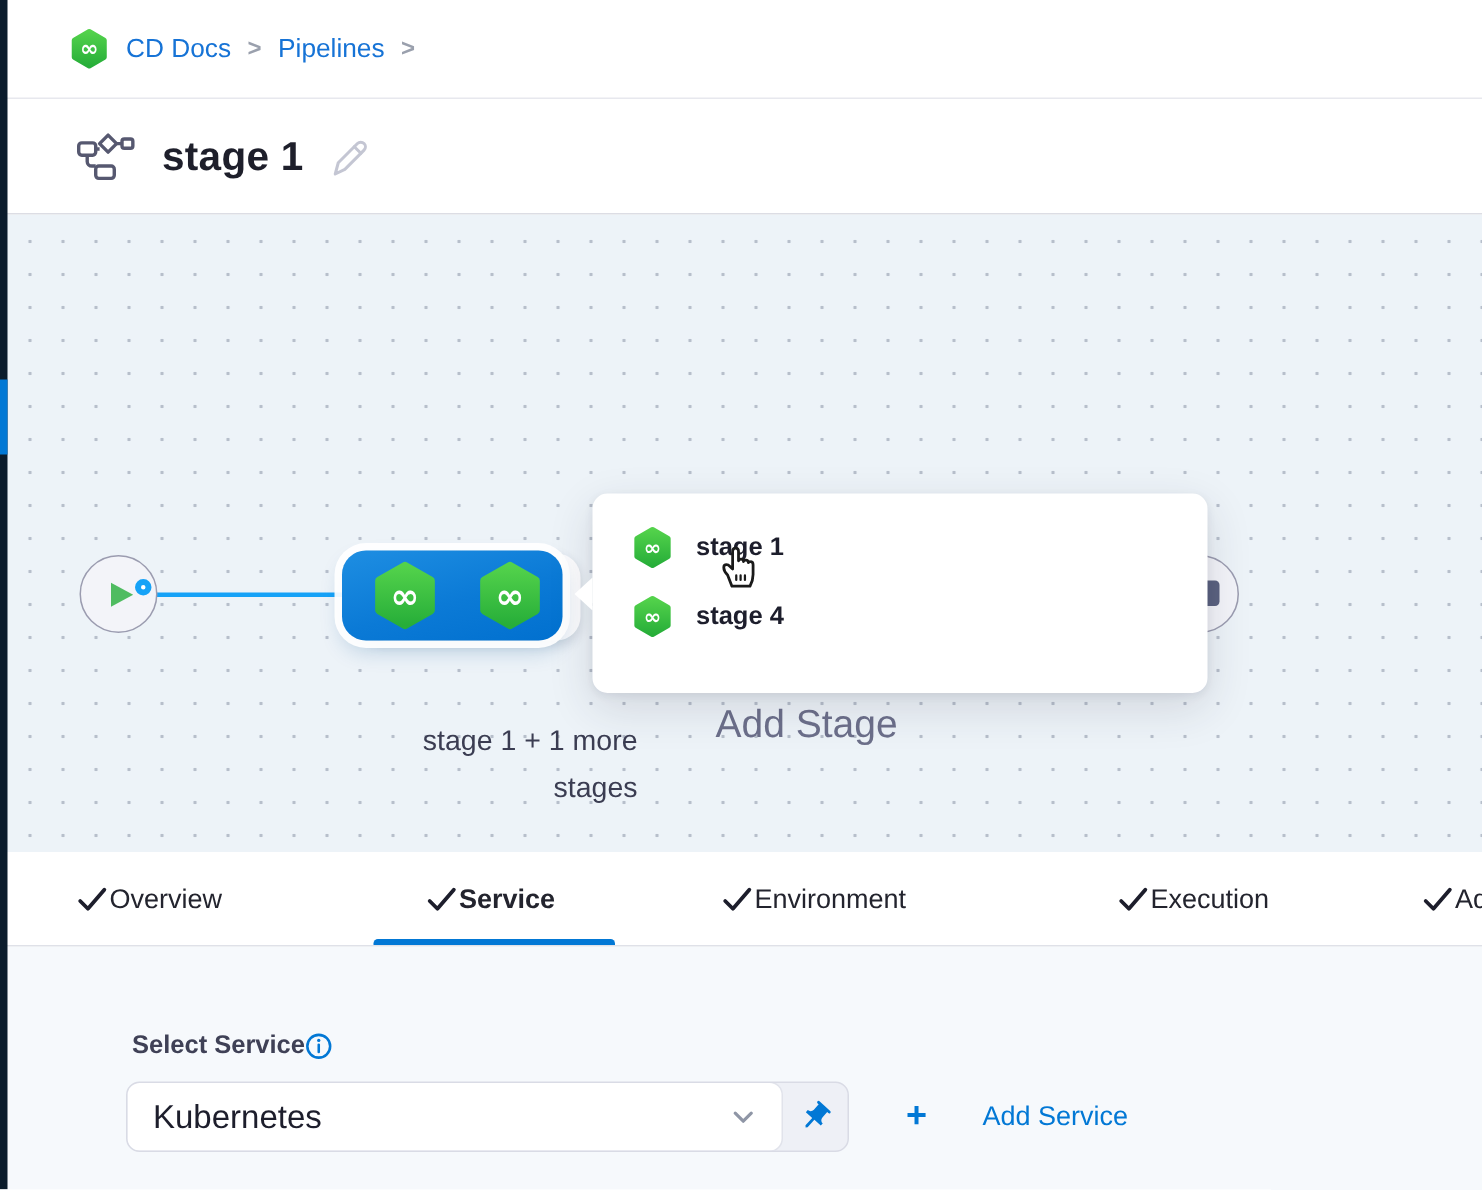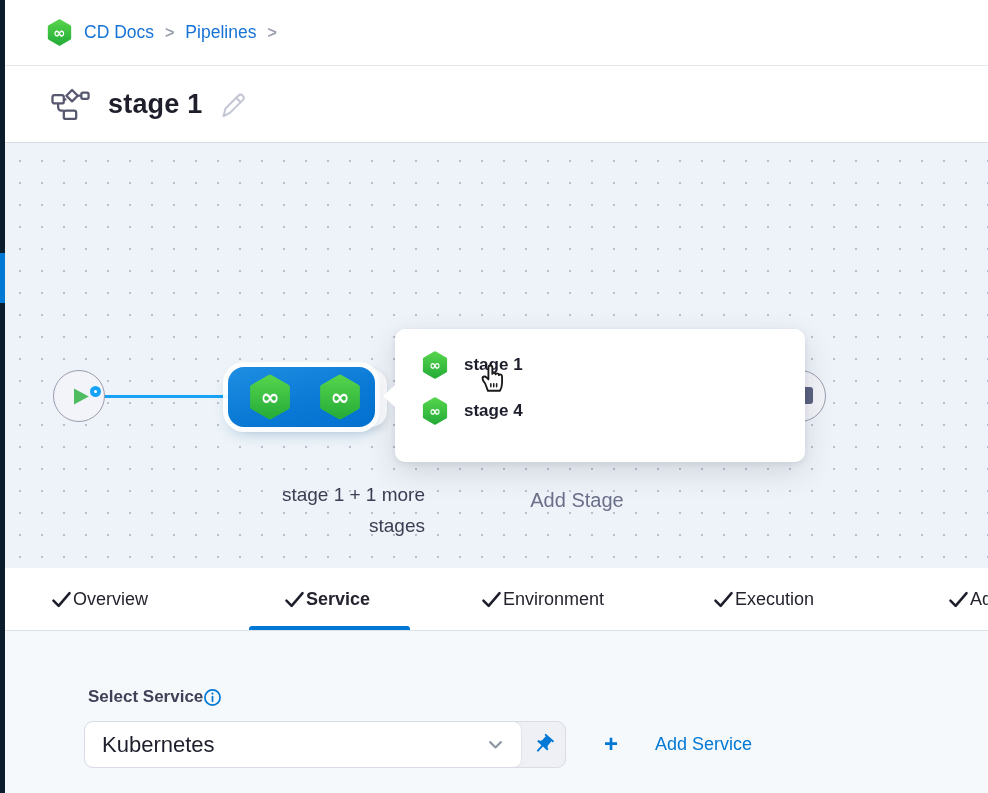--- a/index.html
+++ b/index.html
@@ -44,22 +44,22 @@
   .stacked-card { position:absolute; left:240px; top:226px; width:147px; height:58px; border-radius:16px;
     background:#fdfdfe; box-shadow:0 3px 8px rgba(30,40,70,.14); }
   .stage-node { position:absolute; left:228px; top:224px; width:147px; height:60px; border-radius:16px;
     background:linear-gradient(165deg,#1e8ee2 0%,#0b7ad6 55%,#0170cf 100%);
     box-shadow:0 0 0 5px rgba(255,255,255,.92), 0 7px 14px rgba(2,80,150,.22); cursor:pointer; }
   .stage-node .hex { position:absolute; top:7px; width:46px; height:46px; }
   .hex-a { left:19px; } .hex-b { left:89px; }
 
   .group-label { position:absolute; left:165px; top:336px; width:260px; text-align:right;
     font-size:19px; color:#3b3d52; line-height:31px; }
-  .add-stage-label { position:absolute; left:477px; top:324px; width:200px; text-align:center;
-    font-size:20px; color:#6c6f8a;margin-top:22px; }
+  .add-stage-label { position:absolute; left:477px; top:324px; width:200px; text-align:left;
+    font-size:26px; color:#6c6f8a; }
 
   
   .stage-popup { position:absolute; left:395px; top:186px; width:410px; height:133px; background:#fff;
     border-radius:10px; box-shadow:0 10px 30px rgba(40,41,61,.14), 0 2px 6px rgba(40,41,61,.08);
     padding:13px 0; z-index:20; }
   .stage-popup::before { content:""; position:absolute; left:-12px; top:56px; width:0; height:0;
     border-top:11px solid rgba(0,0,0,0); border-bottom:11px solid rgba(0,0,0,0); border-right:12px solid #fff; }
   .popup-item { display:flex; align-items:center; gap:15px; padding:9px 26px; cursor:pointer; }
   .popup-item .hex { width:28px; height:28px; flex:0 0 auto; }
   .popup-item-label { font-size:17px; font-weight:700; color:#1d1e2c; }
@@ -67,21 +67,21 @@
 
   
   .tab-bar { position:absolute; left:0; top:568px; width:988px; height:63px; background:#fff;
     border-bottom:1px solid #dfe1e8; overflow:hidden; z-index:5; }
   .tab { position:absolute; top:0; height:62px; display:flex; align-items:center; 
     font-size:18px; color:#23242e; cursor:pointer; white-space:nowrap; }
   .tab .check-icon { width:23px; height:23px; }
   .tab.active { font-weight:700; }
   .tab.active::after { content:""; position:absolute; left:-34px; right:-40px; bottom:0; height:4px;
     background:#0278d5; border-radius:3px 3px 0 0; }
-  .tab-0 { left:50px; } .tab-1 { left:283px; } .tab-2 { left:480px; } .tab-3 { left:712px; } .tab-4 { left:947px; }
+  .tab-0 { left:50px; } .tab-1 { left:283px; } .tab-2 { left:480px; } .tab-3 { left:744px; } .tab-4 { left:947px; }
 
   
   .content { position:absolute; left:0; top:631px; width:988px; height:162px; background:#f6f9fc; }
   .select-label-row { position:absolute; left:88px; top:56px; display:flex; align-items:center; gap:0; }
   .select-label { font-size:17px; font-weight:600; color:#3f4156; }
   .info-icon { width:19px; height:19px; cursor:pointer; }
   .combo-wrap { position:absolute; left:84px; top:90px; width:482px; height:47px;
     border:1px solid #d9dbe5; border-radius:9px; background:#eef0f6; display:flex; overflow:hidden; }
   .combo-input { flex:1 1 auto; background:#fff; border-radius:8px; display:flex; align-items:center;
     padding:0 16px 0 17px; cursor:pointer; box-shadow:0 0 0 1px rgba(217,219,229,.6); }

